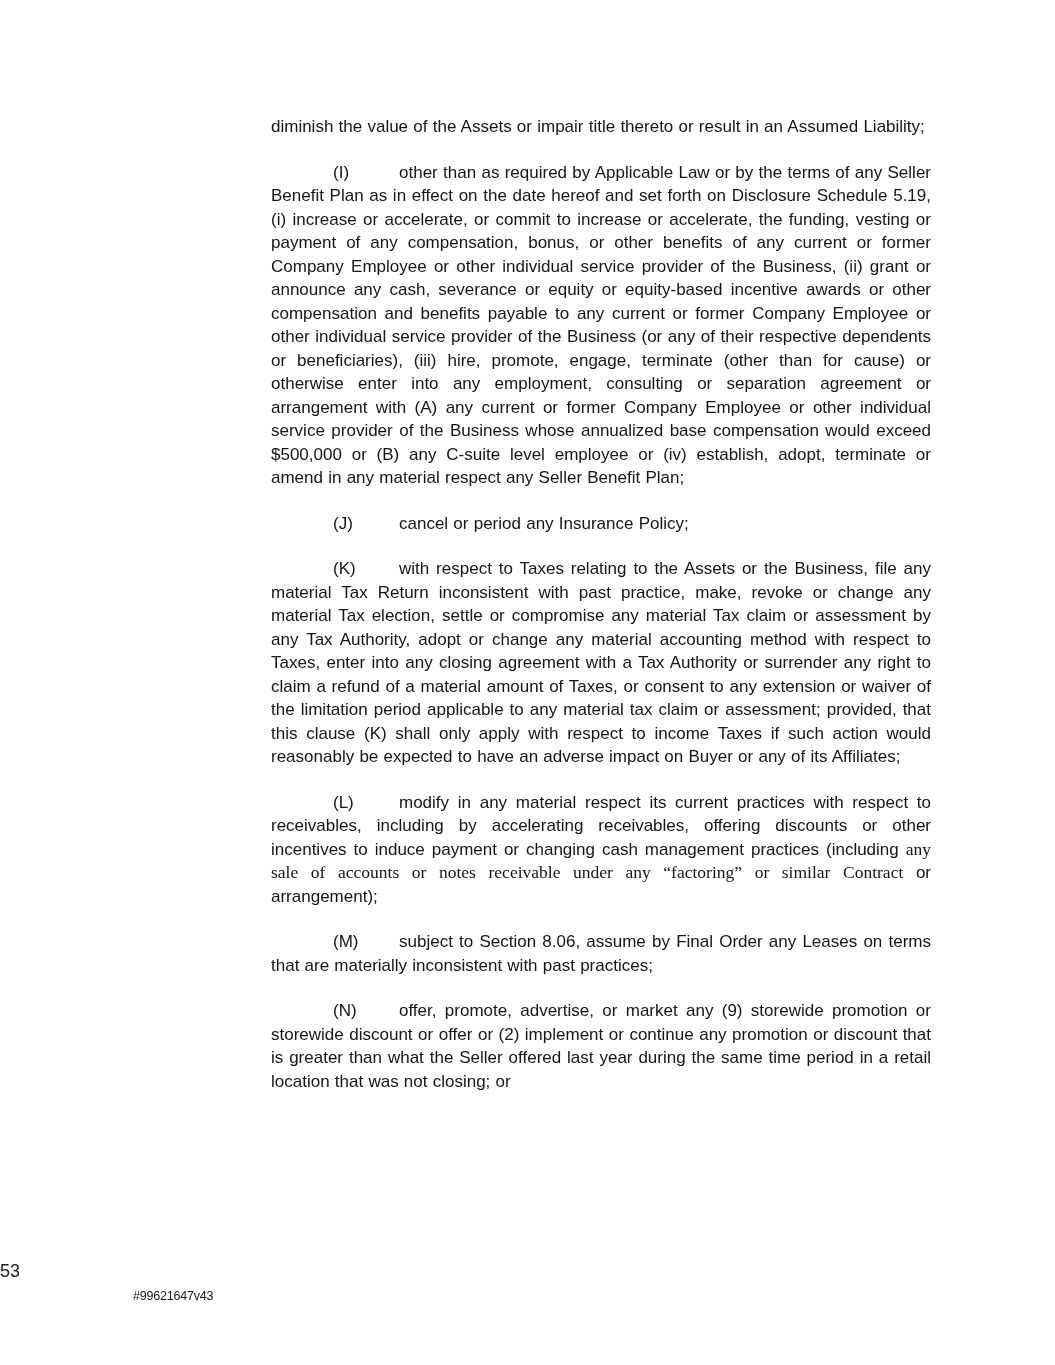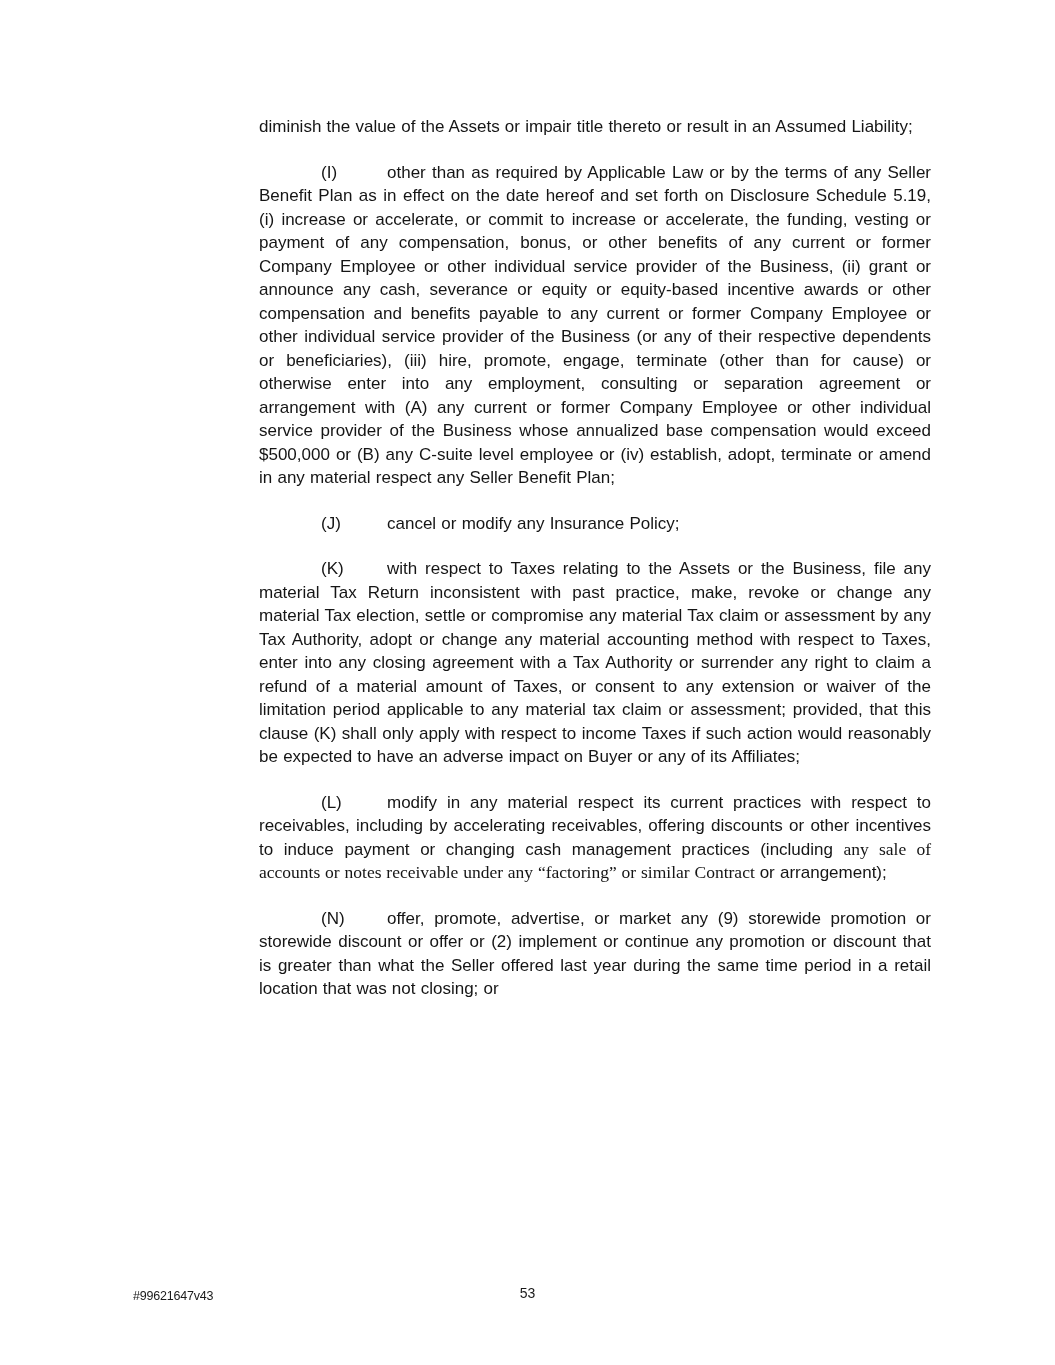--- a/index.html
+++ b/index.html
@@ -20,21 +20,21 @@
     inset: 0;
     background: #ffffff;
   }
   .textblock {
     position: absolute;
     left: 255px;
     top: 115px;
     width: 676px;
   }
   p.para {
-    margin: 0 0 22px 4px;
+    margin: 0 0 22px 16px;
     font-size: 17px;
     line-height: 23.5px;
     text-align: justify;
     text-justify: inter-word;
     word-spacing: 0.5px;
   }
   p.cont { text-indent: 0; }
   p.indented { text-indent: 62px; }
   .plabel {
     display: inline-block;
@@ -44,24 +44,23 @@
   .ptext { }
   .serif {
     font-family: "Liberation Serif", serif;
     font-size: 17.5px;
   }
   .footer-page {
     position: absolute;
     top: 1261px;
     left: 0;
     width: 100%;
-    text-align: center;
-    font-size: 14px;
+    text-align: left;
+    font-size: 18px;
     color: #1a1a1a;
-    margin-top: 24px;
   }
   .doc-id {
     position: absolute;
     left: 133px;
     top: 1289px;
     font-size: 12.5px;
     letter-spacing: -0.2px;
     color: #1a1a1a;
   }
 </style>
@@ -74,31 +73,34 @@
 
     <p class="para cont">
       <span class="ptext">diminish the value of the Assets or impair title thereto or result in an Assumed Liability;</span>
     </p>
 
     <p class="para indented">
       <span class="plabel">(I)</span><span class="ptext">other than as required by Applicable Law or by the terms of any Seller Benefit Plan as in effect on the date hereof and set forth on Disclosure Schedule 5.19, (i) increase or accelerate, or commit to increase or accelerate, the funding, vesting or payment of any compensation, bonus, or other benefits of any current or former Company Employee or other individual service provider of the Business, (ii) grant or announce any cash, severance or equity or equity-based incentive awards or other compensation and benefits payable to any current or former Company Employee or other individual service provider of the Business (or any of their respective dependents or beneficiaries), (iii) hire, promote, engage, terminate (other than for cause) or otherwise enter into any employment, consulting or separation agreement or arrangement with (A) any current or former Company Employee or other individual service provider of the Business whose annualized base compensation would exceed $500,000 or (B) any C-suite level employee or (iv) establish, adopt, terminate or amend in any material respect any Seller Benefit Plan;</span>
     </p>
 
     <p class="para indented">
-      <span class="plabel">(J)</span><span class="ptext">cancel or modify any Insurance Policy;</span>
+      <span class="plabel">(J)</span><span class="ptext">cancel or period any Insurance Policy;</span>
     </p>
 
     <p class="para indented">
       <span class="plabel">(K)</span><span class="ptext">with respect to Taxes relating to the Assets or the Business, file any material Tax Return inconsistent with past practice, make, revoke or change any material Tax election, settle or compromise any material Tax claim or assessment by any Tax Authority, adopt or change any material accounting method with respect to Taxes, enter into any closing agreement with a Tax Authority or surrender any right to claim a refund of a material amount of Taxes, or consent to any extension or waiver of the limitation period applicable to any material tax claim or assessment; provided, that this clause (K) shall only apply with respect to income Taxes if such action would reasonably be expected to have an adverse impact on Buyer or any of its Affiliates;</span>
     </p>
 
     <p class="para indented">
       <span class="plabel">(L)</span><span class="ptext">modify in any material respect its current practices with respect to receivables, including by accelerating receivables, offering discounts or other incentives to induce payment or changing cash management practices (including </span><span class="ptext serif">any sale of accounts or notes receivable under any “factoring” or similar Contract </span><span class="ptext">or arrangement);</span>
     </p>
 
+    <p class="para indented">
+      <span class="plabel">(M)</span><span class="ptext">subject to Section 8.06, assume by Final Order any Leases on terms that are materially inconsistent with past practices;</span>
+    </p>
 
     <p class="para indented">
       <span class="plabel">(N)</span><span class="ptext">offer, promote, advertise, or market any (9) storewide promotion or storewide discount or offer or (2) implement or continue any promotion or discount that is greater than what the Seller offered last year during the same time period in a retail location that was not closing; or</span>
     </p>
 
 
   </div>
 
   <div class="footer-page">53</div>
 

